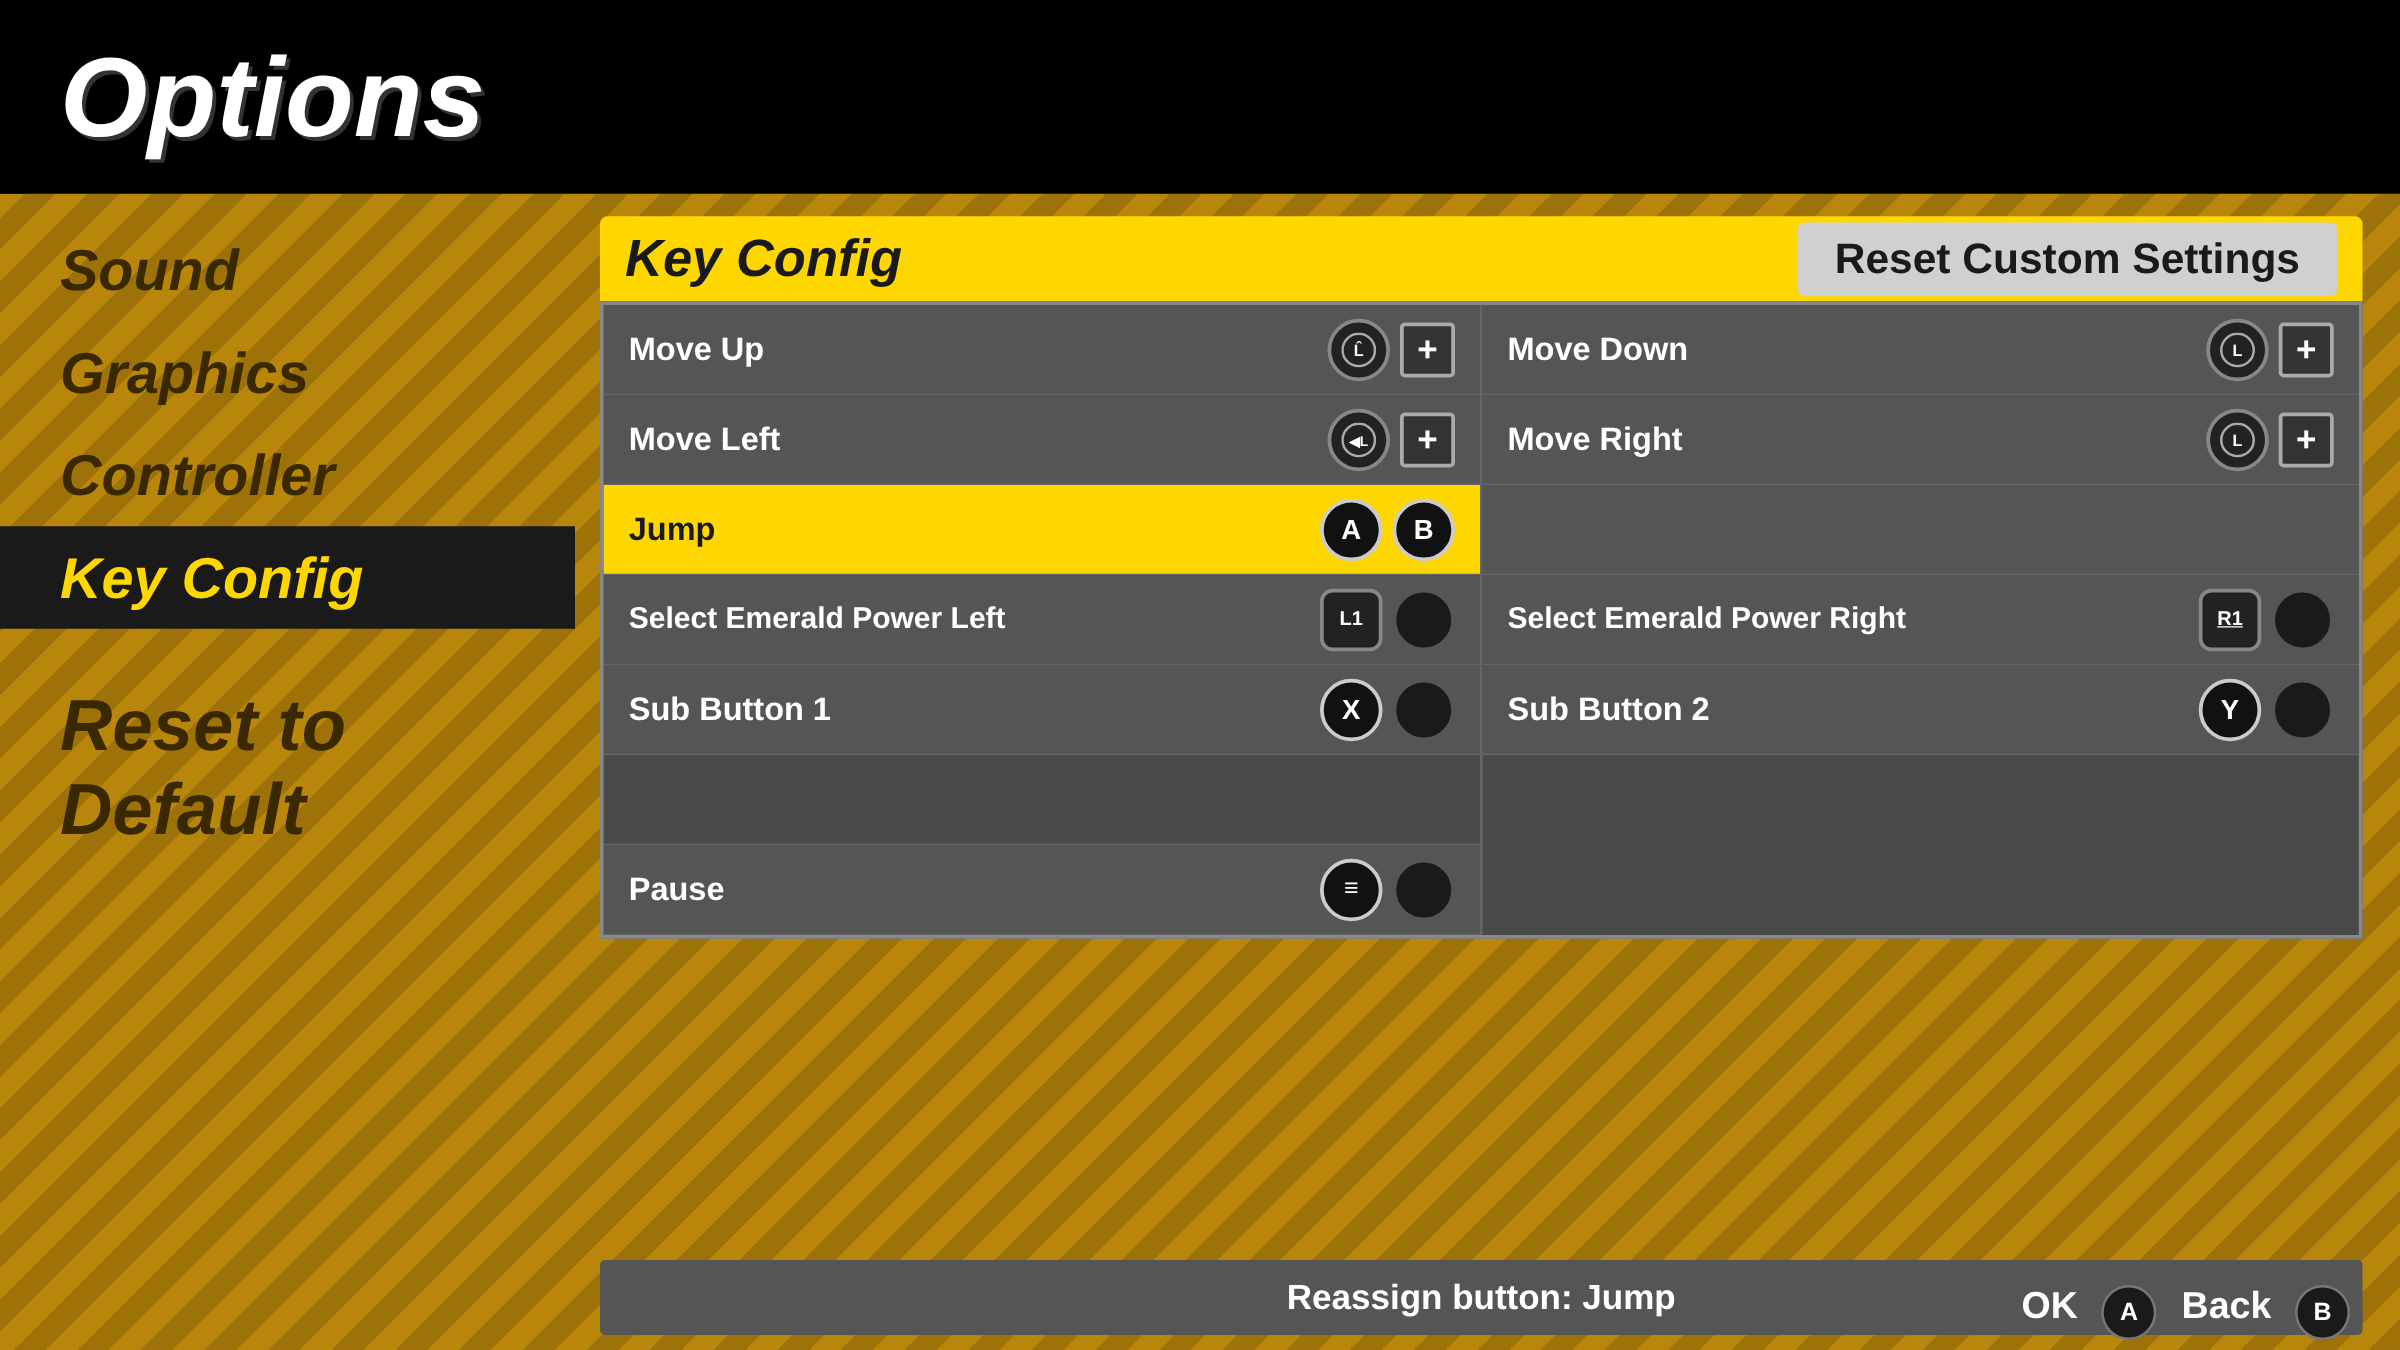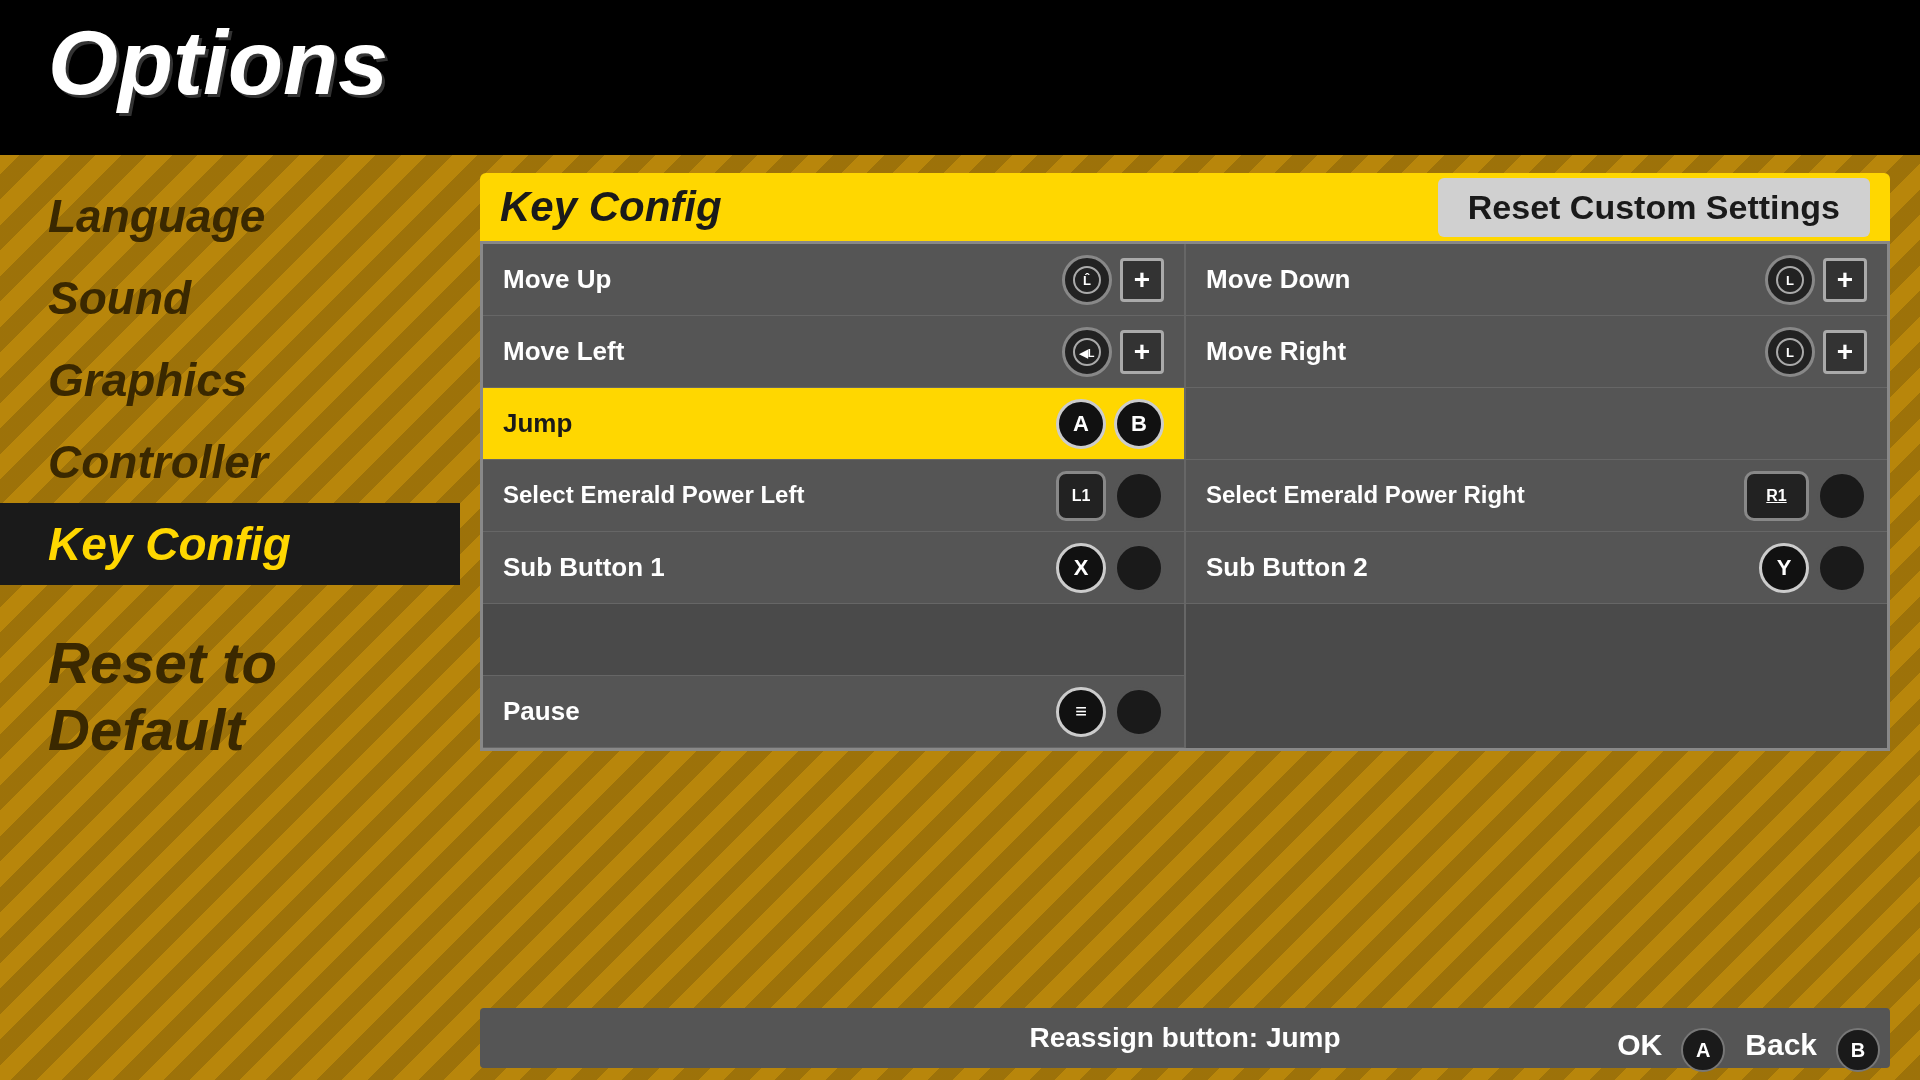--- a/index.html
+++ b/index.html
@@ -17,21 +17,21 @@
     .top-bar {
       position: absolute;
       top: 0; left: 0; right: 0;
       height: 145px;
       background: #000;
       z-index: 10;
     }
 
     .page-title {
       position: absolute;
-      top: 12px;
+      top: 28px;
       left: 48px;
       font-size: 90px;
       font-weight: 900;
       color: #fff;
       font-style: italic;
       z-index: 11;
       text-shadow: 3px 3px 0 #333;
     }
 
     
@@ -325,21 +325,20 @@
 
 <div class="zigzag-top">
   <svg viewBox="0 0 1920 25" preserveAspectRatio="none" xmlns="http://www.w3.org/2000/svg">
     <polygon points="0,0 1920,0 1920,25 1882,5 1844,25 1806,5 1768,25 1730,5 1692,25 1654,5 1616,25 1578,5 1540,25 1502,5 1464,25 1426,5 1388,25 1350,5 1312,25 1274,5 1236,25 1198,5 1160,25 1122,5 1084,25 1046,5 1008,25 970,5 932,25 894,5 856,25 818,5 780,25 742,5 704,25 666,5 628,25 590,5 552,25 514,5 476,25 438,5 400,25 362,5 324,25 286,5 248,25 210,5 172,25 134,5 96,25 58,5 20,25 0,25" fill="#000"></polygon>
   </svg>
 </div>
 
 <div class="main-content">
 
   <div class="sidebar">
-    <a class="sidebar-item">Language</a>
     <a class="sidebar-item">Sound</a>
     <a class="sidebar-item">Graphics</a>
     <a class="sidebar-item">Controller</a>
     <a class="sidebar-item active">Key Config</a>
     <a class="sidebar-reset">Reset to Default</a>
   </div>
 
   <div class="right-panel">
 
     <div class="key-config-header">
@@ -442,21 +441,21 @@
             </div>
             <div class="btn-icon" style="border-radius:4px; width:44px; height:44px; font-size:28px; background:#333; border-color:#aaa;">+</div>
           </div>
         </div>
 
         <div class="control-row empty" style="background:#555;"></div>
 
         <div class="control-row">
           <span class="control-label select-emerald-label">Select Emerald Power Right</span>
           <div class="control-buttons">
-            <div class="btn-icon l-btn" style="border-radius:10px; width:65px; height:50px;text-decoration:underline;">
+            <div class="btn-icon l-btn" style="border-radius:10px; width:50px; height:50px;text-decoration:underline;">
               <span style="font-size:16px; font-weight:900;">R1</span>
             </div>
             <div class="btn-icon dark-slot" style="width:50px;height:50px;"></div>
           </div>
         </div>
 
         <div class="control-row">
           <span class="control-label">Sub Button 2</span>
           <div class="control-buttons">
             <div class="btn-icon" style="background:#111; border-color:#ccc;">Y</div>

